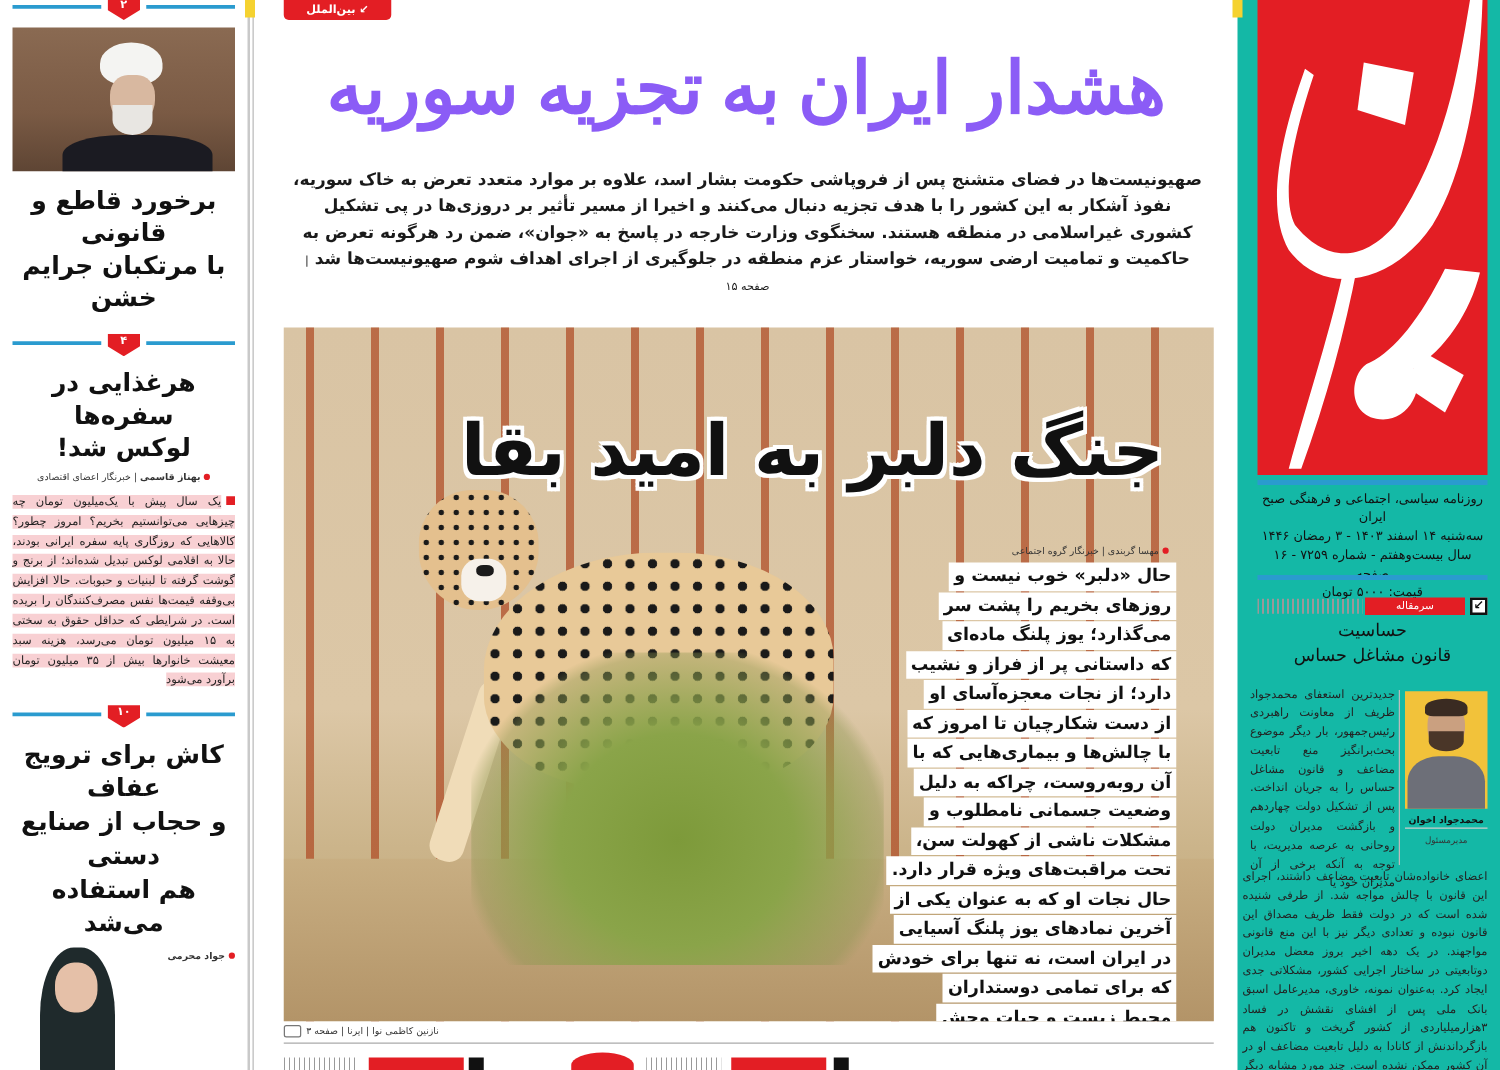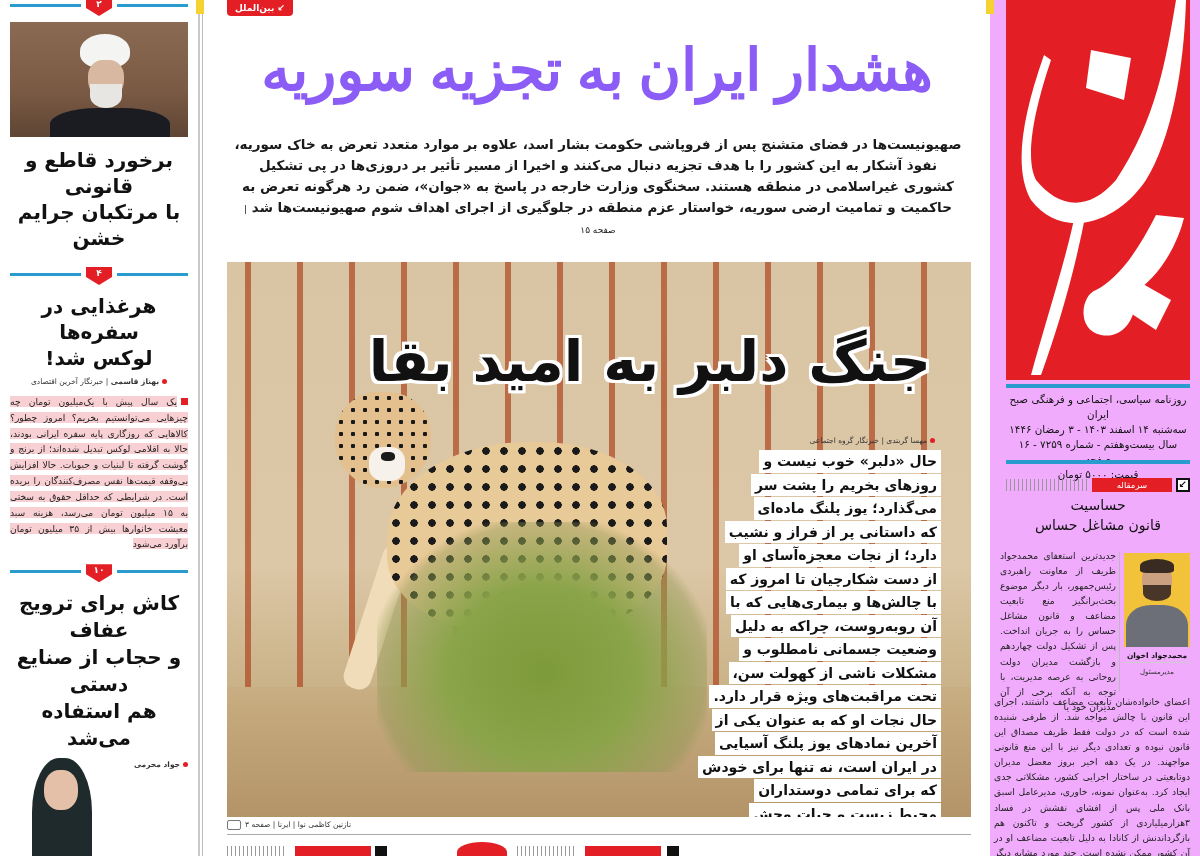--- a/index.html
+++ b/index.html
@@ -35,21 +35,21 @@
   .highlight { background: rgba(236,120,130,0.35); }
 
   .interview { position: relative; margin: 6px 10px 0; height: 200px; }
   .interview .woman { position: absolute; left: 0; top: 0; width: 108px; height: 200px; }
   .interview .woman .hijab { position: absolute; left: 22px; top: 0; width: 60px; height: 120px; background: #1f2a2c; border-radius: 45% 45% 20% 20%; }
   .interview .woman .wface { position: absolute; left: 34px; top: 12px; width: 34px; height: 40px; background: #e5c0a8; border-radius: 45%; }
   .interview .itext { position: absolute; right: 0; top: 0; width: 82px; font-size: 9.2px; line-height: 1.75; text-align: justify; color: #222; }
 
   
   .center { position: absolute; left: 202px; top: 0; width: 788px; height: 856px; border-left: 1px solid #bbb; }
-  .tag-bin { position: absolute; left: 24px; top: 0; width: 66px; height: 16px; background: #e31e24; border-radius: 0 0 4px 4px; color: #fff; font-size: 9px; text-align: center; line-height: 16px; font-weight: bold; }
+  .tag-bin { position: absolute; left: 24px; top: 0; width: 86px; height: 16px; background: #e31e24; border-radius: 0 0 4px 4px; color: #fff; font-size: 9px; text-align: center; line-height: 16px; font-weight: bold; }
   .tag-bin .arrow { display: inline-block; margin-left: 3px; font-size: 9px; }
   .main-headline { position: absolute; top: 36px; left: 0; width: 788px; text-align: center; font-size: 58px; font-weight: 900; color: #8b5cf6; letter-spacing: -1px; font-family: Liberation Serif, serif; }
   .lead { position: absolute; top: 134px; left: 30px; width: 730px; font-size: 13.5px; line-height: 1.55; text-align: center; font-weight: bold; color: #1a1a1a; }
   .lead .ref { font-weight: normal; font-size: 9px; }
 
   .hero { position: absolute; left: 24px; top: 262px; width: 744px; height: 555px; overflow: hidden;
           background:
             repeating-linear-gradient(90deg, rgba(170,80,40,0.0) 0 18px, rgba(176,78,40,0.75) 18px 24px, rgba(170,80,40,0.0) 24px 52px),
             linear-gradient(180deg,#d9c4a4 0%,#dcc7a6 55%,#cbb48a 75%,#bfa478 100%); }
   .hero .ground { position: absolute; left: 0; bottom: 0; width: 100%; height: 130px; background: linear-gradient(180deg,#c8ae82,#b39468); }
@@ -73,21 +73,21 @@
   .caption { position: absolute; left: 24px; top: 820px; font-size: 7.5px; color: #333; direction: rtl; }
   .caption .cam { display: inline-block; width: 14px; height: 10px; border: 1px solid #777; border-radius: 2px; margin-right: 4px; vertical-align: middle; }
   .bottom-rule { position: absolute; left: 24px; top: 834px; width: 744px; height: 1px; background: #aaa; }
   .bottom-strip { position: absolute; left: 24px; top: 842px; width: 744px; height: 14px; }
   .bottom-strip .hatch { position: absolute; top: 4px; height: 10px; width: 60px; background: repeating-linear-gradient(90deg,#999 0 1px,transparent 1px 4px); }
   .bottom-strip .redbar { position: absolute; top: 4px; height: 10px; width: 76px; background: #e31e24; }
   .bottom-strip .blk { position: absolute; top: 4px; height: 10px; width: 12px; background: #111; }
   .bottom-strip .seal { position: absolute; left: 230px; top: 0; width: 50px; height: 20px; background: #e31e24; border-radius: 50% 50% 0 0; }
 
   
-  .right-col { position: absolute; left: 990px; top: 0; width: 210px; height: 856px; background: #f0abfc; }
+  .right-col { position: absolute; left: 990px; top: 0; width: 210px; height: 856px; background: #14b8a6; }
   .masthead { position: absolute; left: 16px; top: 0; width: 184px; height: 380px; background: #e31e24; overflow: hidden; }
   .masthead .logo { position: absolute; left: 0; top: 0; width: 184px; height: 380px; }
   .info-rule { position: absolute; left: 16px; width: 184px; height: 4px; background: #2a9bcf; }
   .info { position: absolute; left: 16px; top: 392px; width: 184px; font-size: 10.3px; line-height: 1.45; text-align: center; color: #111; }
   .editorial-bar { position: absolute; left: 16px; top: 478px; width: 184px; height: 14px; }
   .editorial-bar .ico { position: absolute; right: 0; top: 0; width: 14px; height: 14px; background: #fff; border: 2px solid #111; font-size: 10px; line-height: 10px; text-align: center; font-weight: bold; }
   .editorial-bar .lbl { position: absolute; right: 18px; top: 0; width: 80px; height: 14px; background: #e31e24; color: #fff; font-size: 8.5px; text-align: center; line-height: 14px; }
   .editorial-bar .hatch { position: absolute; left: 0; top: 1px; width: 84px; height: 12px; background: repeating-linear-gradient(90deg,#999 0 1px,transparent 1px 4px); }
   .ed-title { position: absolute; left: 16px; top: 496px; width: 184px; text-align: center; font-size: 14px; line-height: 1.4; font-weight: normal; color: #111; }
   .ed-photo { position: absolute; left: 134px; top: 553px; width: 66px; height: 94px; background: #f2c23a; overflow: hidden; }
@@ -127,21 +127,21 @@
 
     <div class="sec-divider" style="margin-top:18px;">
       <span class="line l"></span>
         <span class="line r"></span>
       <span class="tag">۴</span>
     </div>
     <div class="lh h2">
       <div>هرغذایی در سفره‌ها</div>
       <div>لوکس شد!</div>
     </div>
-    <div class="byline"><span class="dot"></span><b>بهناز قاسمی</b> <span>| خبرنگار آخرین اقتصادی</span></div>
+    <div class="byline"><span class="dot"></span><b>بهناز قاسمی</b> <span>| خبرنگار اعضای اقتصادی</span></div>
     <p class="lbody"><span class="sq"></span><span class="highlight">یک سال پیش با یک‌میلیون تومان چه چیزهایی می‌توانستیم بخریم؟ امروز چطور؟ کالاهایی که روزگاری پایه سفره ایرانی بودند، حالا به اقلامی لوکس تبدیل شده‌اند؛ از برنج و گوشت گرفته تا لبنیات و حبوبات. حالا افزایش بی‌وقفه قیمت‌ها نفس مصرف‌کنندگان را بریده است. در شرایطی که حداقل حقوق به سختی به ۱۵ میلیون تومان می‌رسد، هزینه سبد معیشت خانوارها بیش از ۳۵ میلیون تومان برآورد می‌شود</span></p>
 
     <div class="sec-divider" style="margin-top:14px;">
       <span class="line l"></span>
         <span class="line r"></span>
       <span class="tag">۱۰</span>
     </div>
     <div class="lh h3">
       <div>کاش برای ترویج عفاف</div>
       <div>و حجاب از صنایع دستی</div>

